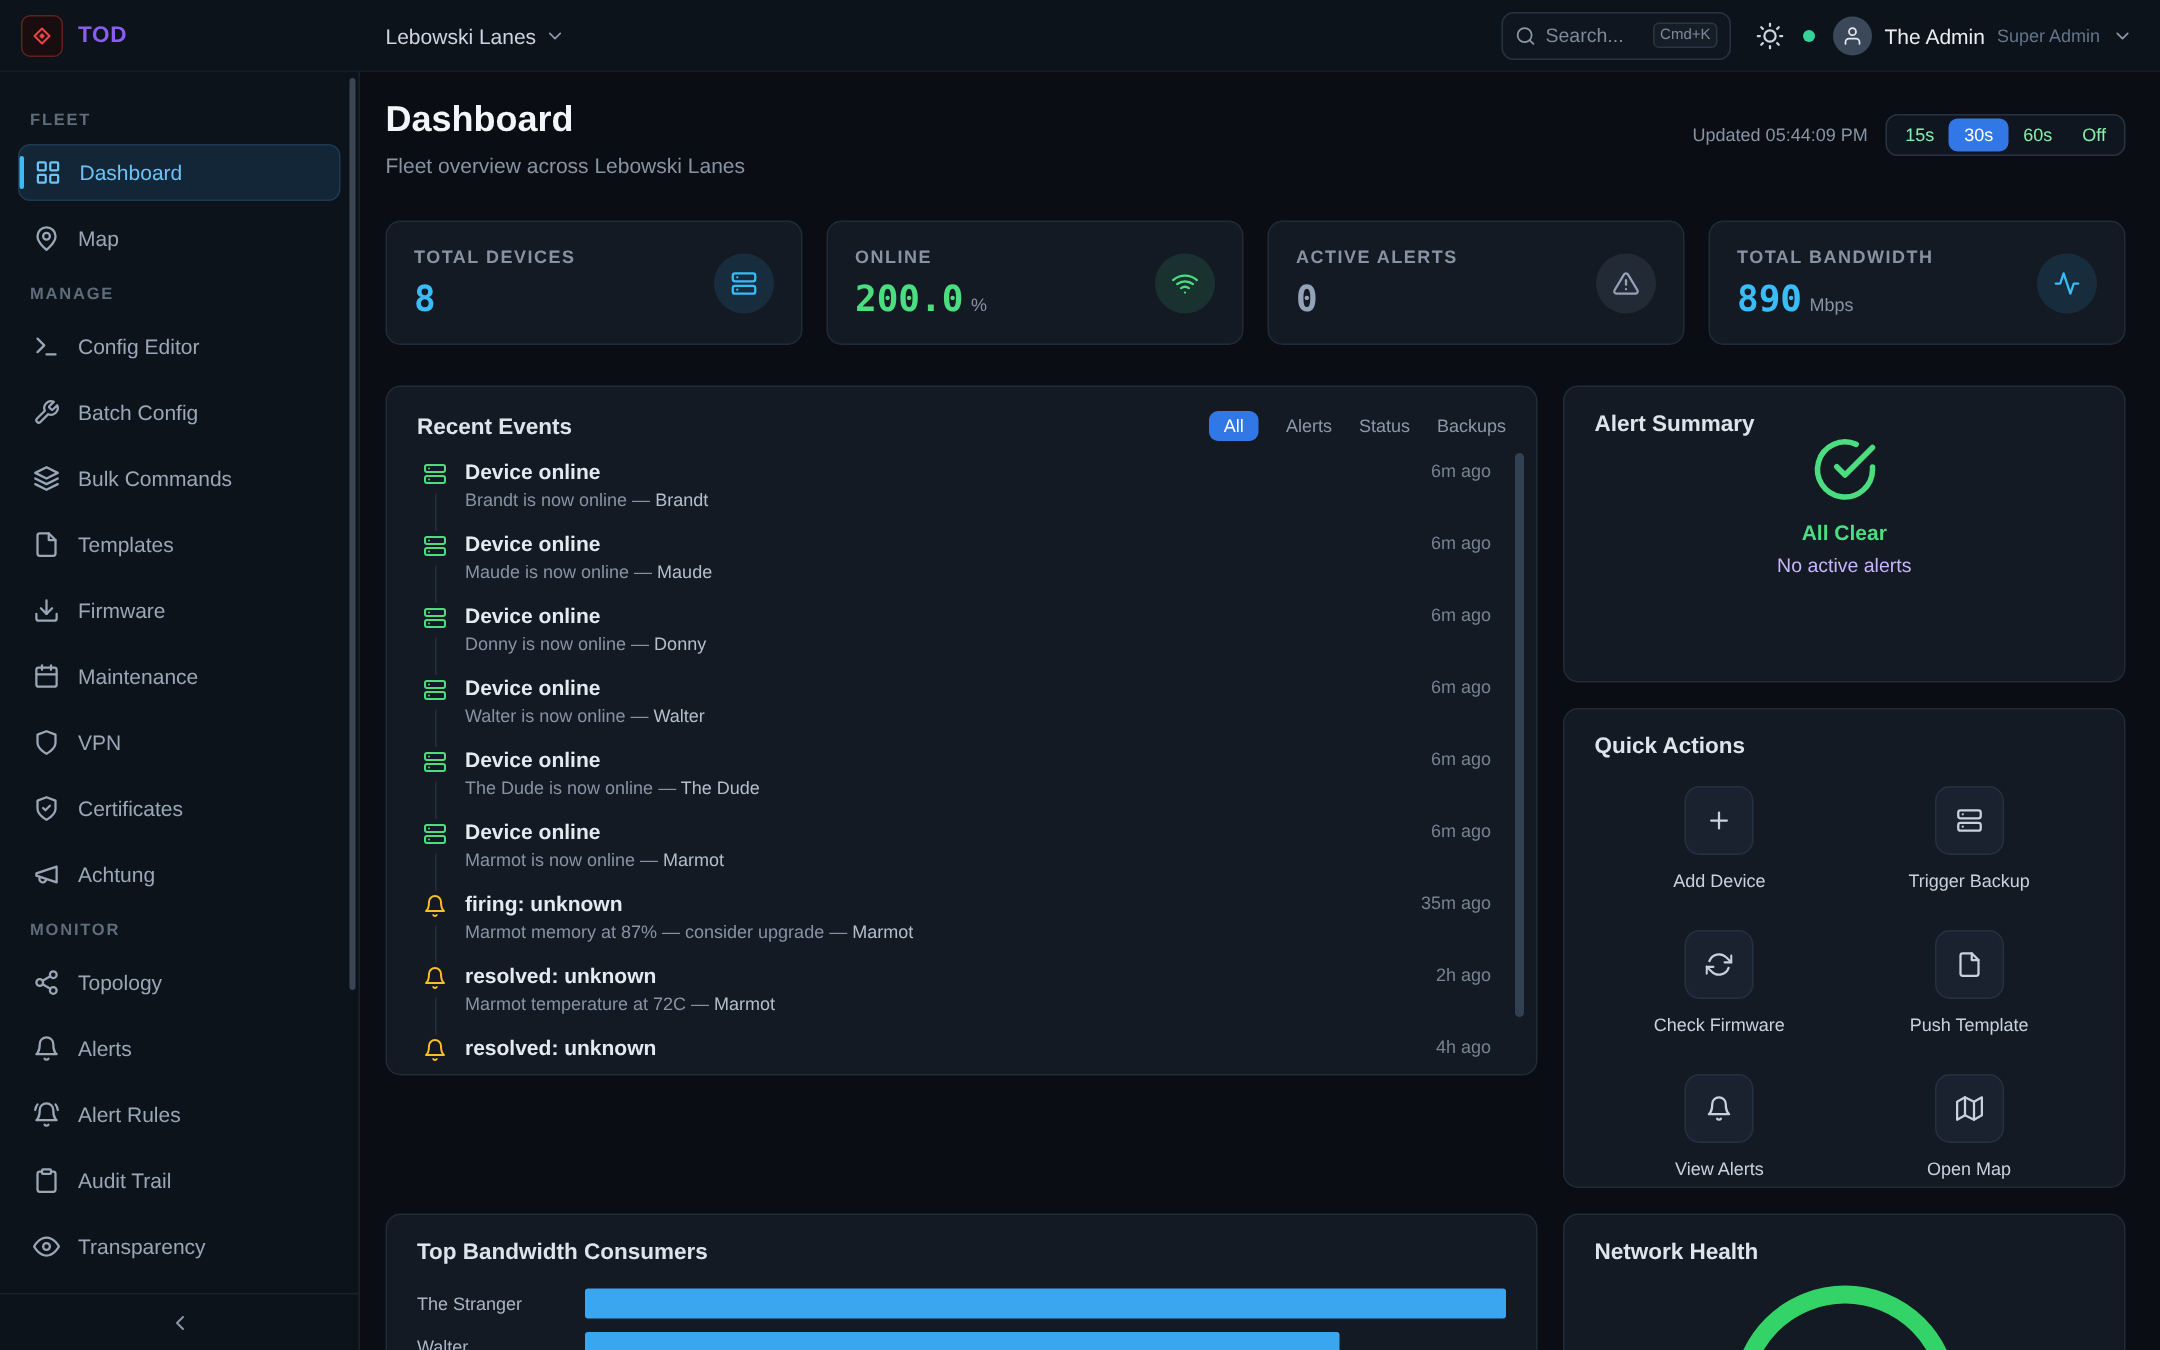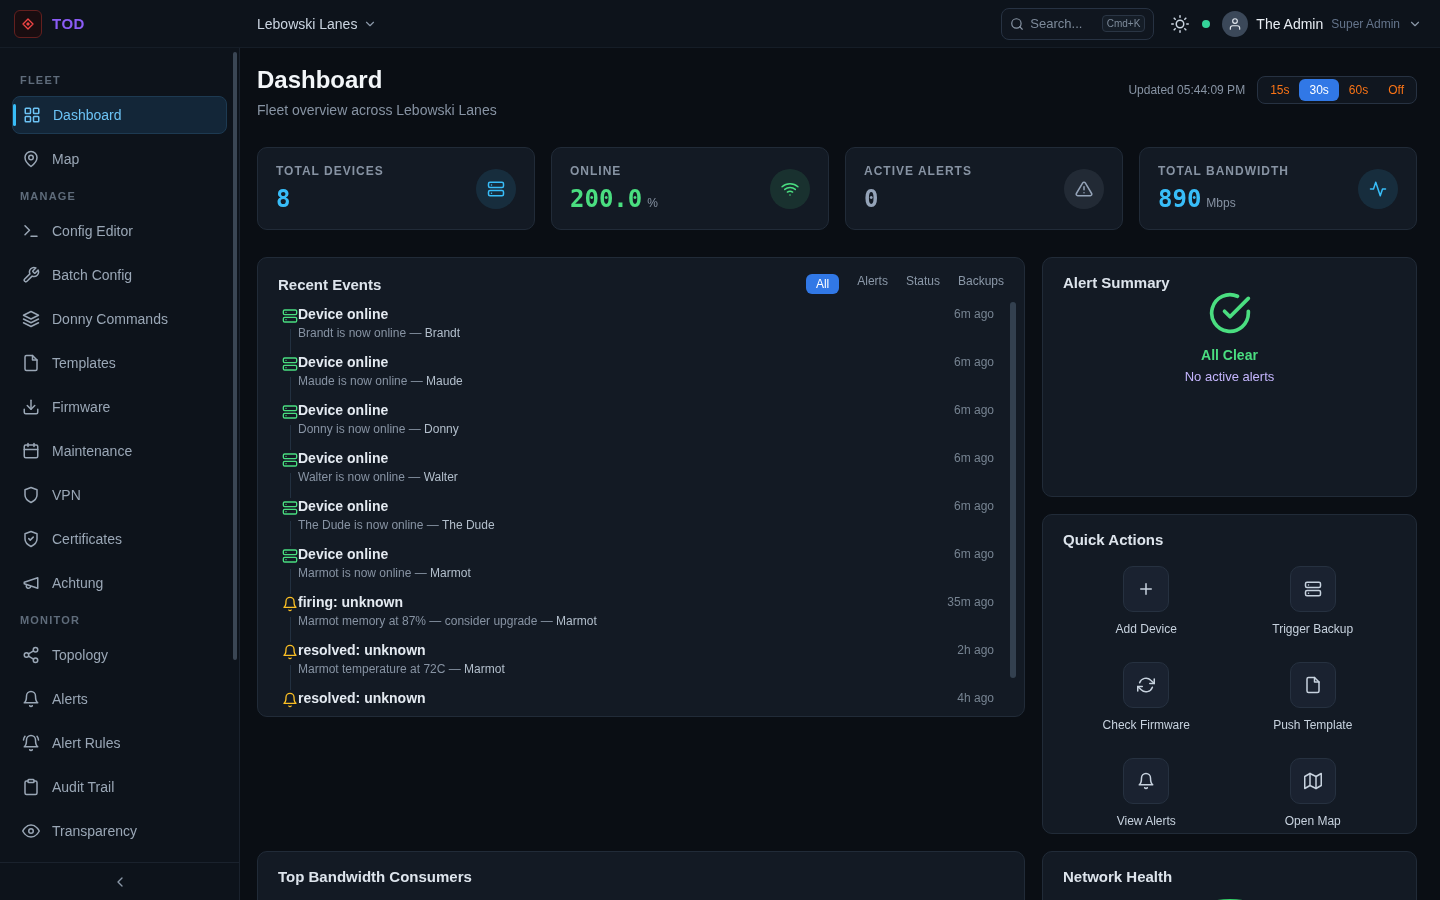--- a/index.html
+++ b/index.html
@@ -57,58 +57,58 @@
   .col-ic{width:16px;height:16px}
 
   
   .main{position:absolute;top:48px;left:240px;width:1200px;height:852px;padding:16px 23px 0 17px;overflow:hidden}
   .page-header{display:flex;justify-content:space-between;align-items:flex-start;margin-top:2px}
   h1{font-size:24px;font-weight:700;color:#f3f6f9}
   .subtitle{font-size:14px;color:#8793a3;margin-top:8px}
   .header-right{display:flex;align-items:center;gap:12px;margin-top:10px}
   .updated{font-size:12px;color:#8793a3}
   .segmented{display:flex;background:#10161f;border:1px solid #273242;border-radius:8px;padding:2px}
-  .seg-opt{border:none;background:transparent;color:#f97316;font-size:12px;padding:4px 10px;border-radius:6px}
+  .seg-opt{border:none;background:transparent;color:#86efac;font-size:12px;padding:4px 10px;border-radius:6px}
   .seg-opt.active{background:#3178e6;color:#fff}
 
   .stats-row{display:grid;grid-template-columns:repeat(4,1fr);gap:16px;margin-top:29px}
   .stat-card{background:#131a24;border:1px solid #212b38;border-radius:10px;height:83px;
     padding:14px 18px;display:flex;align-items:center;justify-content:space-between}
   .stat-label{font-size:12px;letter-spacing:1px;color:#8793a3;font-weight:600}
   .stat-value-row{display:flex;align-items:baseline;gap:5px;margin-top:7px}
   .stat-value{font-family:"DejaVu Sans Mono",monospace;font-size:24px;font-weight:700}
   .stat-unit{font-size:12px;color:#8793a3}
   .stat-icon{width:40px;height:40px;border-radius:50%;align-items:center;justify-content:center;display:inline-flex}
   .stat-icon svg{width:18px;height:18px}
 
   .content-grid{display:grid;grid-template-columns:1fr 375px;gap:17px;margin-top:27px}
   .card{background:#131a24;border:1px solid #212b38;border-radius:10px}
   .card h2{font-size:15px;font-weight:600;color:#dde4ec}
 
   .events-card{grid-column:1;grid-row:1;height:460px;align-self:start;position:relative;overflow:hidden}
   .card-header{display:flex;align-items:center;justify-content:space-between;padding:16px 20px 10px}
-  .filters{display:flex;align-items:flex-start;gap:18px}
+  .filters{display:flex;align-items:center;gap:18px}
   .filter-opt{font-size:12px;color:#8b98a8;background:none;border:none;padding:0}
   .filter-opt.active{background:#3178e6;color:#fff;padding:3px 10px;border-radius:6px}
   .events-list{padding:2px 30px 0 24px}
-  .evt-row{display:flex;gap:0;min-height:48px}
+  .evt-row{display:flex;gap:12px;min-height:48px}
   .evt-rail{display:flex;flex-direction:column;align-items:center;width:16px;flex-shrink:0}
   .evt-icon{width:16px;height:16px;margin-top:2px;flex-shrink:0}
   .evt-icon.green{color:#4ade80}
   .evt-icon.amber{color:#fbbf24}
   .evt-line{width:1px;flex:1;background:#223040;margin-top:5px}
   .evt-body{flex:1;padding-bottom:10px}
   .evt-title{font-size:14px;font-weight:600;color:#e4eaf1}
   .evt-desc{font-size:12px;color:#8793a3;margin-top:4px}
   .evt-device{color:#b3bfcc}
   .evt-time{font-size:12px;color:#768391;white-space:nowrap;padding-top:1px}
   .events-scrollthumb{position:absolute;right:8px;top:44px;width:6px;height:376px;border-radius:3px;background:#33404f}
 
   .right-col{grid-column:2;grid-row:1;display:flex;flex-direction:column;gap:17px}
-  .alert-card{height:240px;padding:16px 20px;display:flex;flex-direction:column}
+  .alert-card{height:198px;padding:16px 20px;display:flex;flex-direction:column}
   .alert-center{flex:1;display:flex;flex-direction:column;align-items:center;gap:6px}
   .big-check{width:44px;height:44px;color:#4ade80}
   .all-clear{color:#4ade80;font-size:14px;font-weight:600;margin-top:6px}
   .no-alerts{color:#c4b5fd;font-size:13px}
 
   .qa-card{height:320px;padding:16px 20px}
   .qa-grid{display:grid;grid-template-columns:1fr 1fr;row-gap:26px;margin-top:18px;justify-items:center}
   .qa-item{display:flex;flex-direction:column;align-items:center;gap:10px;cursor:pointer}
   .qa-btn{width:46px;height:46px;border-radius:10px;background:#1a2230;border:1px solid #263140;
     align-items:center;justify-content:center;color:#c7d2de;display:inline-flex}
@@ -239,21 +239,21 @@
           <span class="nav-label">Batch Config</span>
         </div>
         <div class="nav-item">
           <span class="icon nav-ic">
             <svg viewBox="0 0 24 24" fill="none" stroke="currentColor" stroke-width="2" stroke-linecap="round" stroke-linejoin="round">
               <path d="M12 2L2 7l10 5 10-5z"></path>
               <path d="M2 17l10 5 10-5"></path>
               <path d="M2 12l10 5 10-5"></path>
             </svg>
           </span>
-          <span class="nav-label">Donny Commands</span>
+          <span class="nav-label">Bulk Commands</span>
         </div>
         <div class="nav-item">
           <span class="icon nav-ic">
             <svg viewBox="0 0 24 24" fill="none" stroke="currentColor" stroke-width="2" stroke-linecap="round" stroke-linejoin="round">
               <path d="M14 2H6a2 2 0 0 0-2 2v16a2 2 0 0 0 2 2h12a2 2 0 0 0 2-2V8z"></path>
               <path d="M14 2v6h6"></path>
             </svg>
           </span>
           <span class="nav-label">Templates</span>
         </div>

